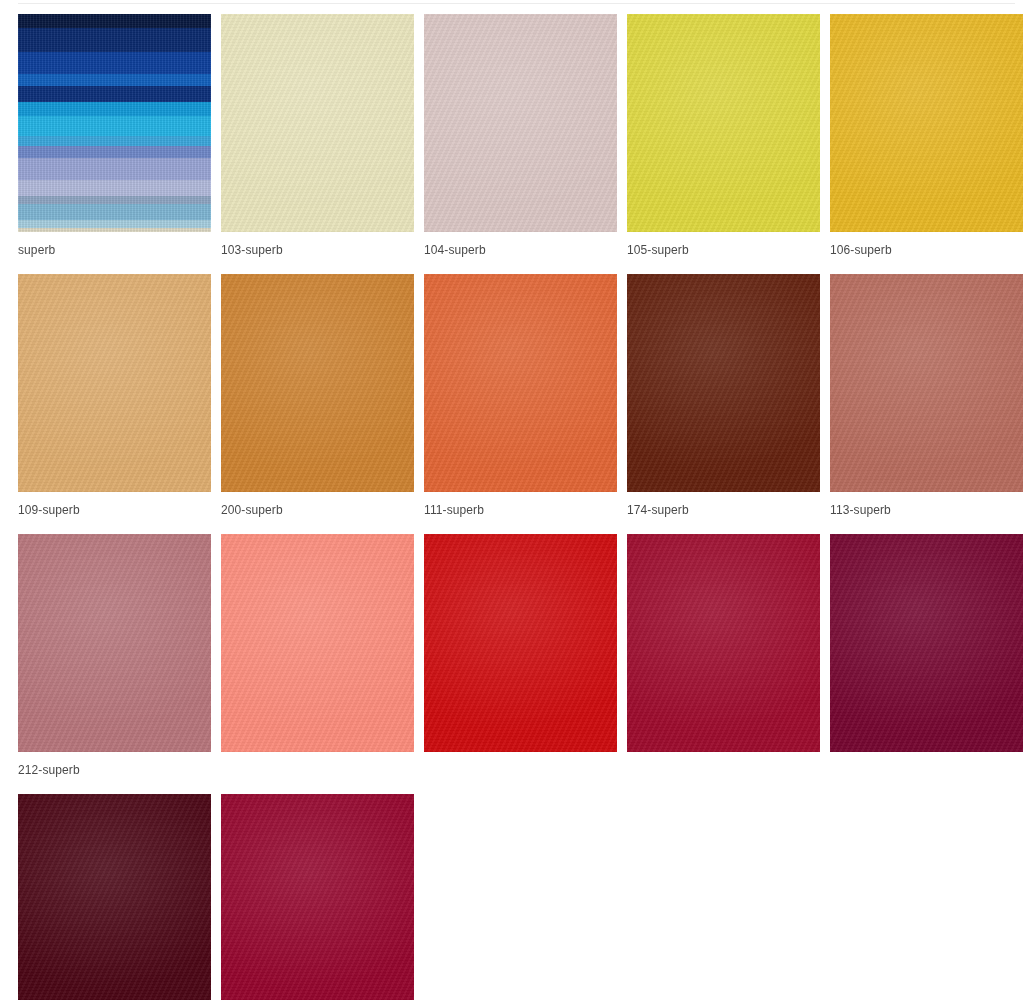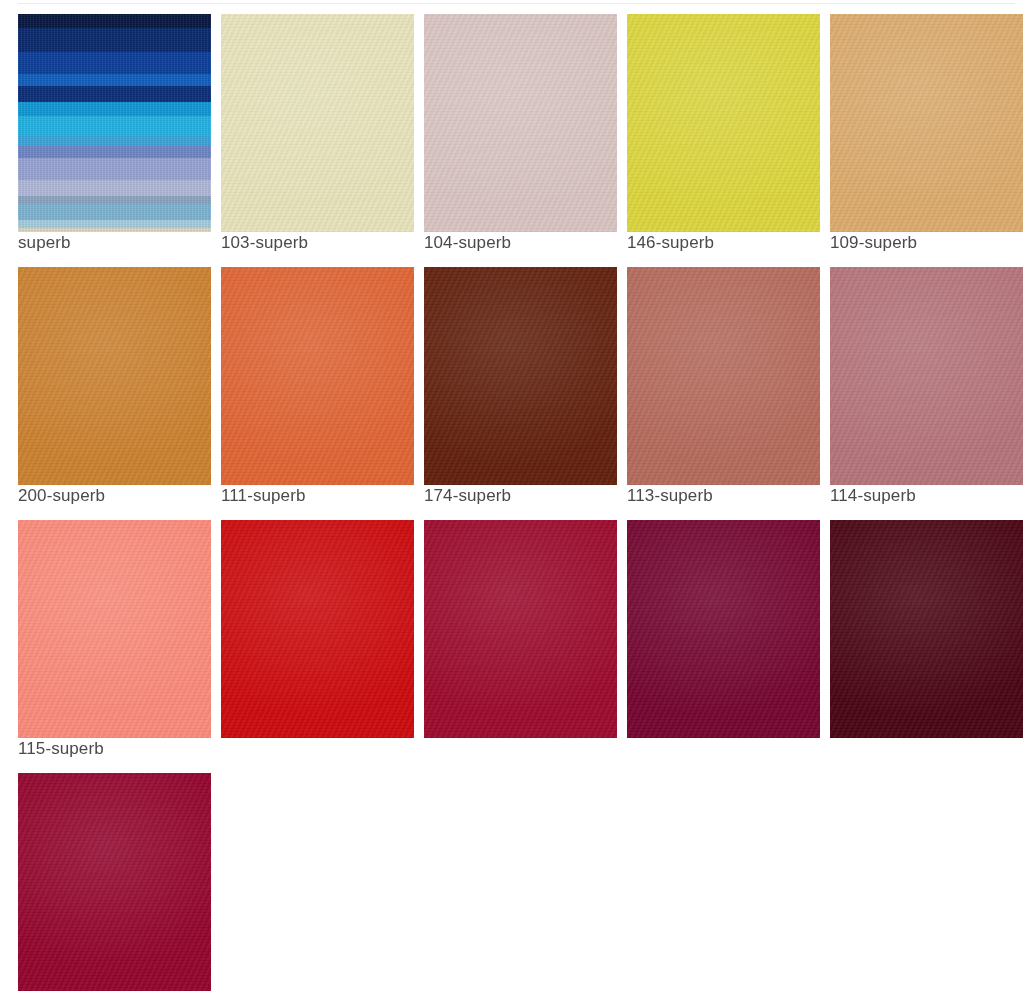--- a/index.html
+++ b/index.html
@@ -44,24 +44,24 @@
   }
   .swatch {
     width: 193px;
     height: 218px;
     display: block;
     position: relative;
     overflow: hidden;
     background-repeat: no-repeat;
   }
   .caption {
-    font-size: 17px;
+    font-size: 12px;
     color: #4a4a4a;
     line-height: 14px;
-    padding-top: 4px;
+    padding-top: 11px;
     letter-spacing: 0.1px;
     white-space: nowrap;
   }
   
   .photo-stack {
     background-color: #0b2a6b;
   }
   .photo-stack .band {
     position: absolute;
     left: 0;
@@ -117,21 +117,25 @@
       <div class="cell">
         <div class="swatch solid" style="background-color: rgb(231, 227, 187);"></div>
         <div class="caption">103-superb</div>
       </div>
       <div class="cell">
         <div class="swatch solid" style="background-color: rgb(217, 197, 195);"></div>
         <div class="caption">104-superb</div>
       </div>
       <div class="cell">
         <div class="swatch solid" style="background-color: rgb(220, 214, 62);"></div>
-        <div class="caption">146-superb</div>
+        <div class="caption">105-superb</div>
+      </div>
+      <div class="cell">
+        <div class="swatch solid" style="background-color: rgb(229, 182, 36);"></div>
+        <div class="caption">106-superb</div>
       </div>
       <div class="cell">
         <div class="swatch solid" style="background-color: rgb(220, 171, 110);"></div>
         <div class="caption">109-superb</div>
       </div>
       <div class="cell">
         <div class="swatch solid" style="background-color: rgb(203, 129, 48);"></div>
         <div class="caption">200-superb</div>
       </div>
       <div class="cell">
@@ -141,25 +145,24 @@
       <div class="cell">
         <div class="swatch solid" style="background-color: rgb(98, 32, 13);"></div>
         <div class="caption">174-superb</div>
       </div>
       <div class="cell">
         <div class="swatch solid" style="background-color: rgb(181, 106, 92);"></div>
         <div class="caption">113-superb</div>
       </div>
       <div class="cell">
         <div class="swatch solid" style="background-color: rgb(181, 116, 122);"></div>
-        <div class="caption">114-superb</div>
+        <div class="caption">212-superb</div>
       </div>
       <div class="cell">
         <div class="swatch solid" style="background-color: rgb(250, 138, 122);"></div>
-        <div class="caption">115-superb</div>
       </div>
       <div class="cell">
         <div class="swatch solid" style="background-color: rgb(204, 10, 13);"></div>
       </div>
       <div class="cell">
         <div class="swatch solid" style="background-color: rgb(156, 10, 44);"></div>
       </div>
       <div class="cell">
         <div class="swatch solid" style="background-color: rgb(116, 5, 47);"></div>
       </div>

